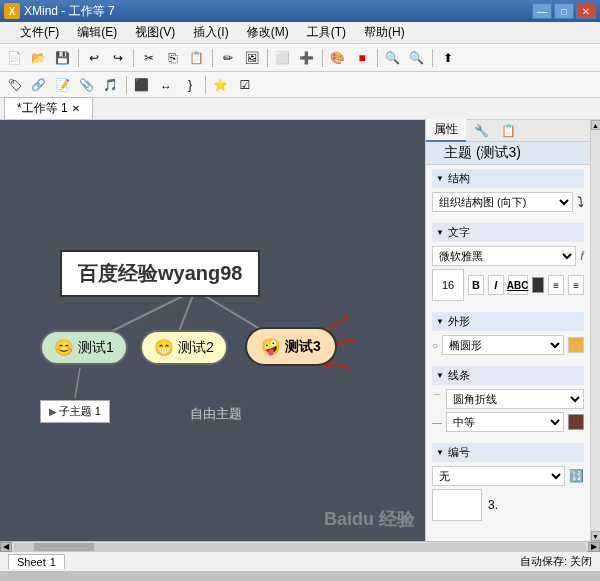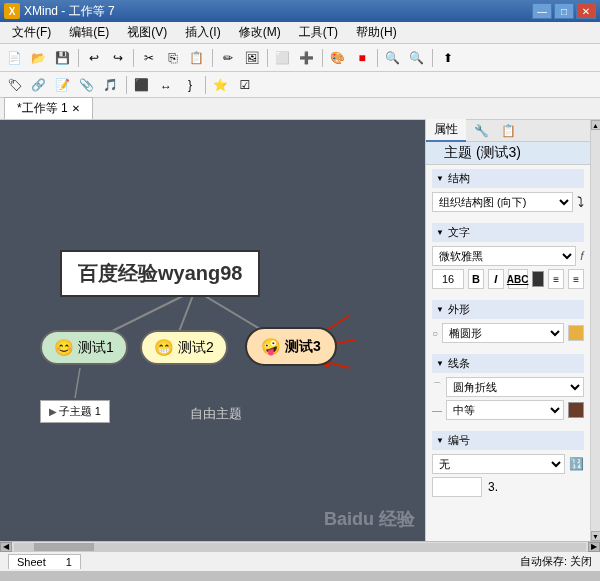--- a/index.html
+++ b/index.html
@@ -23,21 +23,21 @@
     .titlebar-btn.close { background: #d04a3a; }
     .titlebar-btn.max { background: #6a9fd8; }
     .titlebar-btn.min { background: #6a9fd8; }
 
     
     .menubar {
       background: #f0f0f0;
       height: 22px;
       display: flex;
       align-items: center;
-      padding: 0 4px;
+      padding: 0 12px;
       border-bottom: 1px solid #ccc;
       font-size: 12px;
       gap: 2px;
     }
     .menu-item { padding: 2px 8px; cursor: pointer; }
 
     
     .toolbar {
       background: #f5f5f5;
       height: 28px;
@@ -244,21 +244,21 @@
     .panel-select {
       flex: 1;
       height: 20px;
       font-size: 11px;
       border: 1px solid #ccc;
       background: white;
       padding: 0 2px;
     }
     .panel-input {
       width: 32px;
-      height: 20px;
+      height: 32px;
       font-size: 11px;
       border: 1px solid #ccc;
       text-align: center;
       background: white;
     }
 
     .format-btn {
       width: 20px; height: 20px;
       border: 1px solid #ccc;
       background: white;
@@ -317,21 +317,21 @@
       border-top: 1px solid #ccc;
       font-size: 11px;
     }
     .sheet-tab {
       background: white;
       border: 1px solid #bbb;
       border-bottom: none;
       padding: 1px 8px;
       font-size: 11px;
       cursor: pointer;
-      display: flex; align-items: center; gap: 20px;
+      display: flex; align-items: center; gap: 4px;
     }
     .sheet-tab-area {
       display: flex; align-items: flex-end;
     }
 
     .emoji { font-size: 16px; }
 
     
     .watermark {
       position: absolute;

